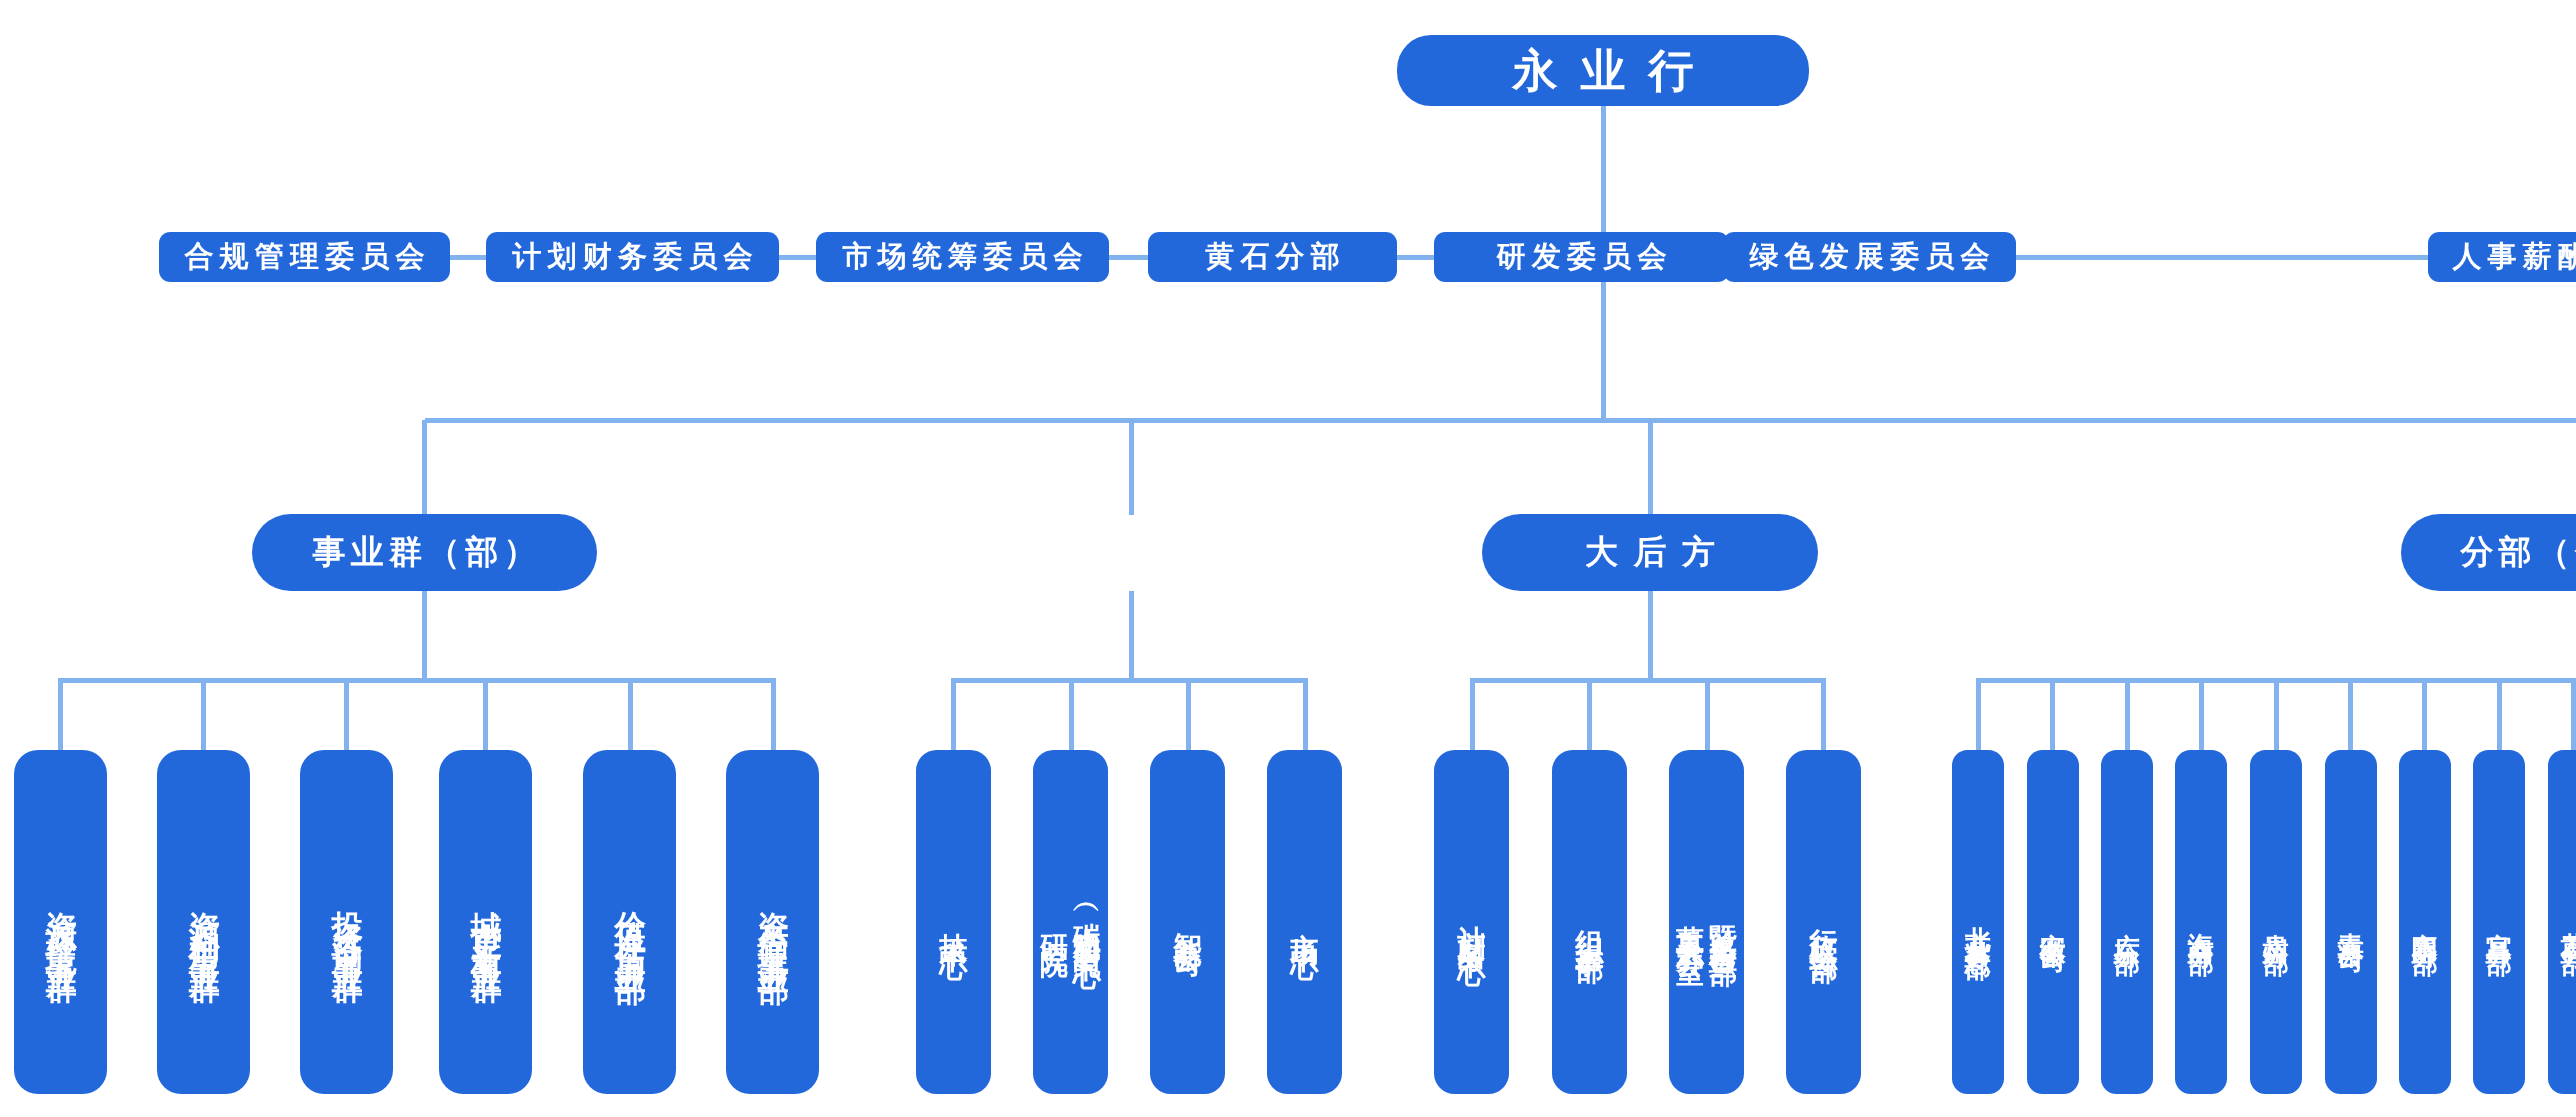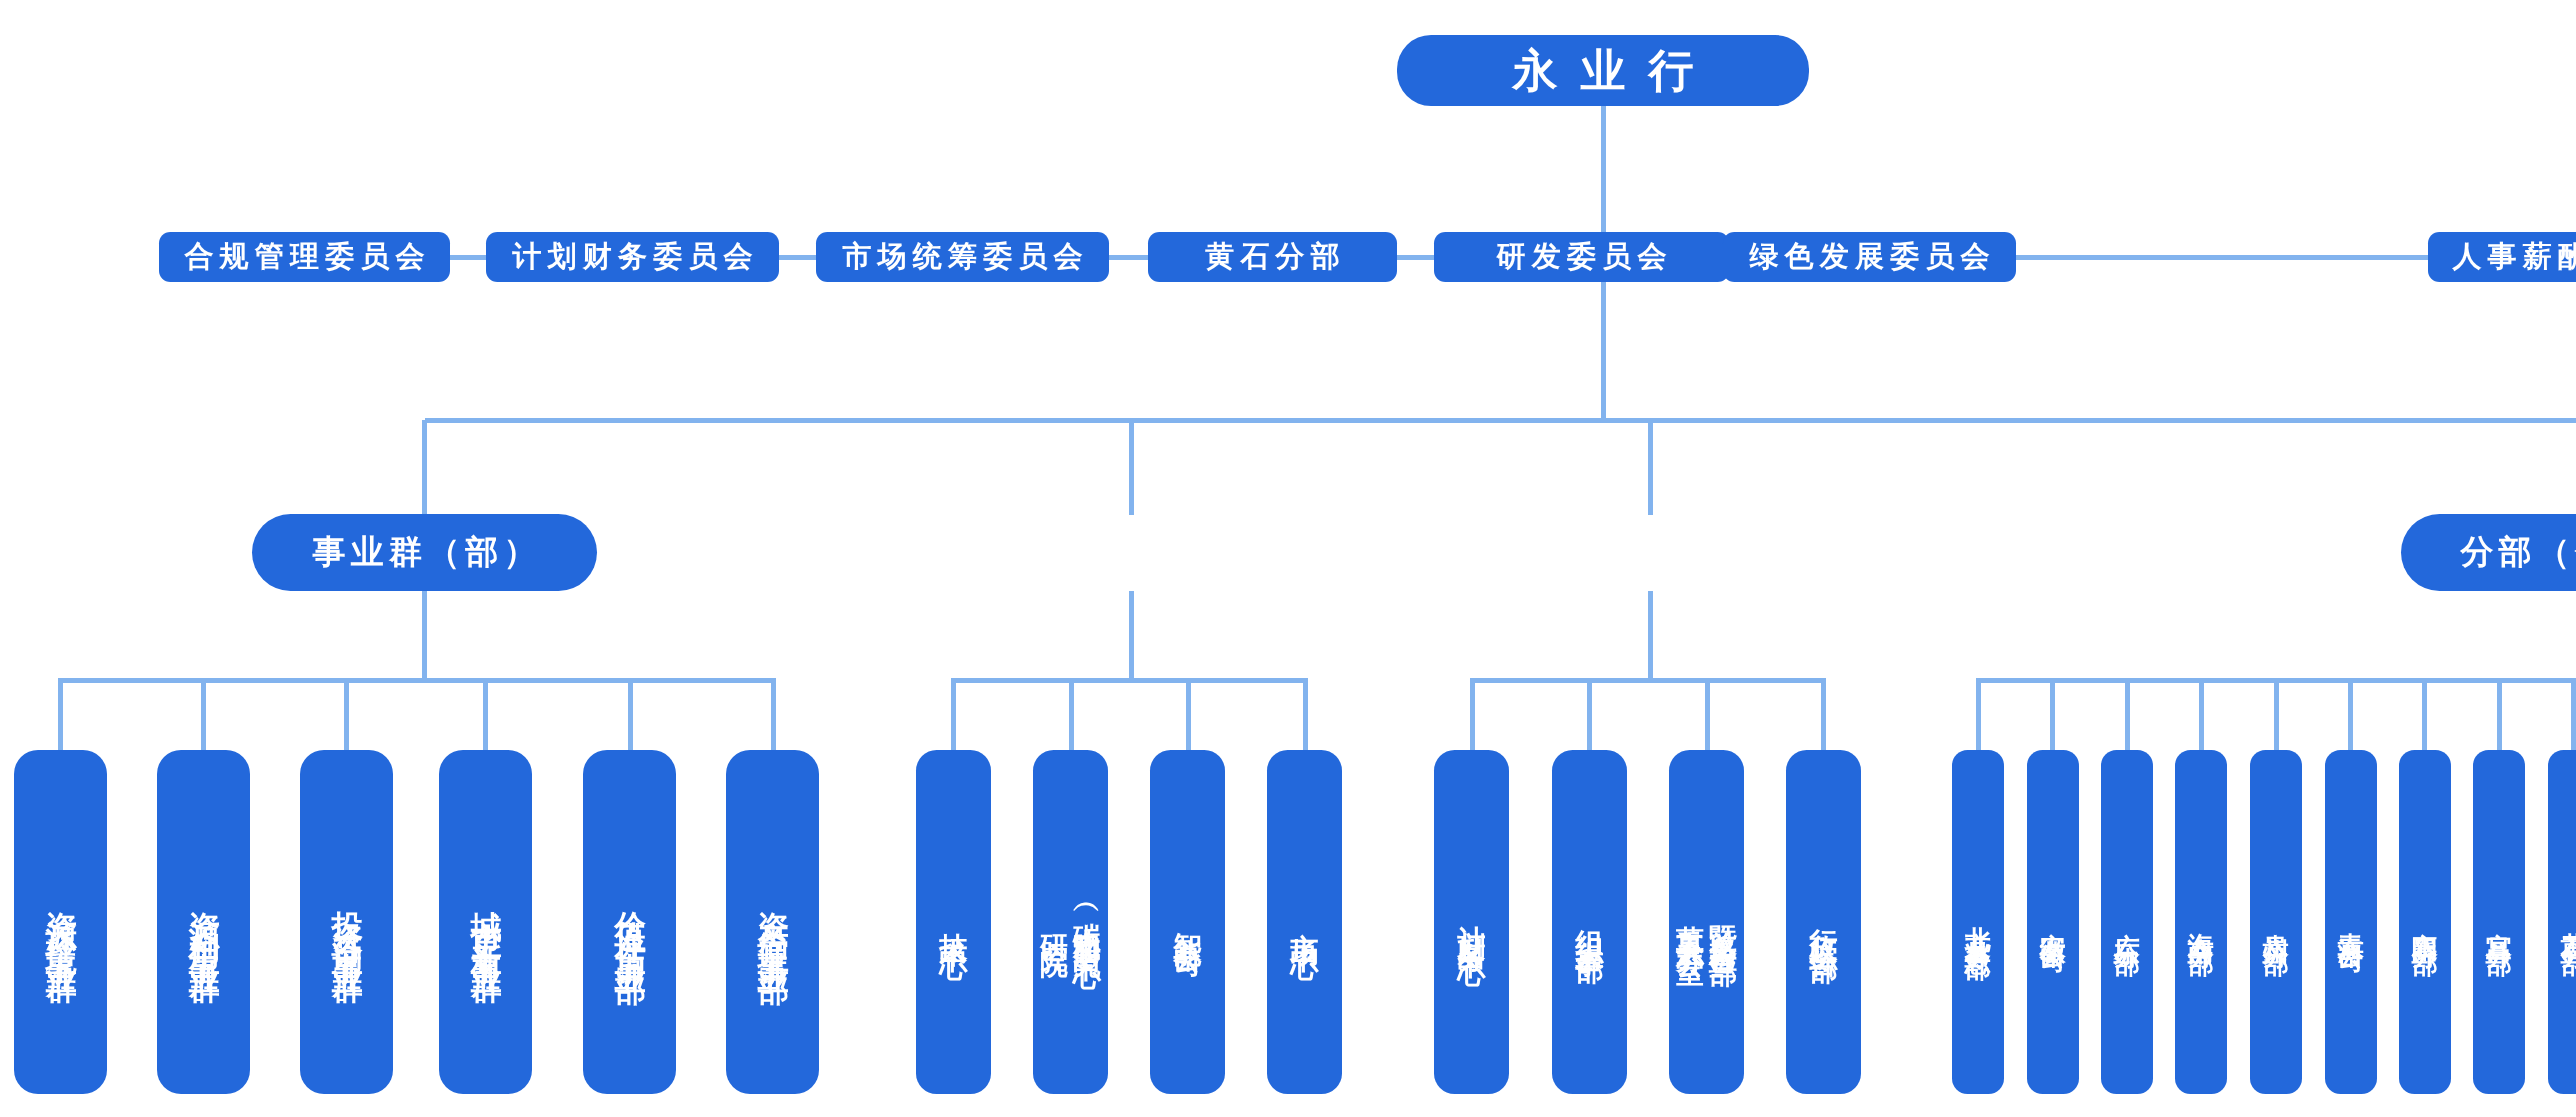--- a/index.html
+++ b/index.html
@@ -87,20 +87,21 @@
 
   <div class="node committee" style="left:159px;width:291px">合规管理委员会</div>
   <div class="node committee" style="left:486px;width:293px">计划财务委员会</div>
   <div class="node committee" style="left:816px;width:293px">市场统筹委员会</div>
   <div class="node committee" style="left:1148px;width:249px">黄石分部</div>
   <div class="node committee" style="left:1434px;width:295px">研发委员会</div>
   <div class="node committee" style="left:1723px;width:293px">绿色发展委员会</div>
   <div class="node committee" style="left:2428px;width:289px">人事薪酬委员会</div>
 
   <div class="node group" style="left:252px;width:345px">事业群（部）</div>
+  <div class="node group wide-space" style="left:1482px;width:336px">大后方</div>
   <div class="node group" style="left:2401px;width:381px">分部（分公司）</div>
 
   <div class="node leaf g1" style="left:14px;width:93px">资源环境事业群</div>
   <div class="node leaf g1" style="left:157px;width:93px">资源利用事业群</div>
   <div class="node leaf g1" style="left:300px;width:93px">投资咨询事业群</div>
   <div class="node leaf g1" style="left:439px;width:93px">城市更新事业群</div>
   <div class="node leaf g1" style="left:583px;width:93px">价值评估事业部</div>
   <div class="node leaf g1" style="left:726px;width:93px">资产管理事业部</div>
 
   <div class="node leaf g2" style="left:916px;width:75px">技术中心</div>

